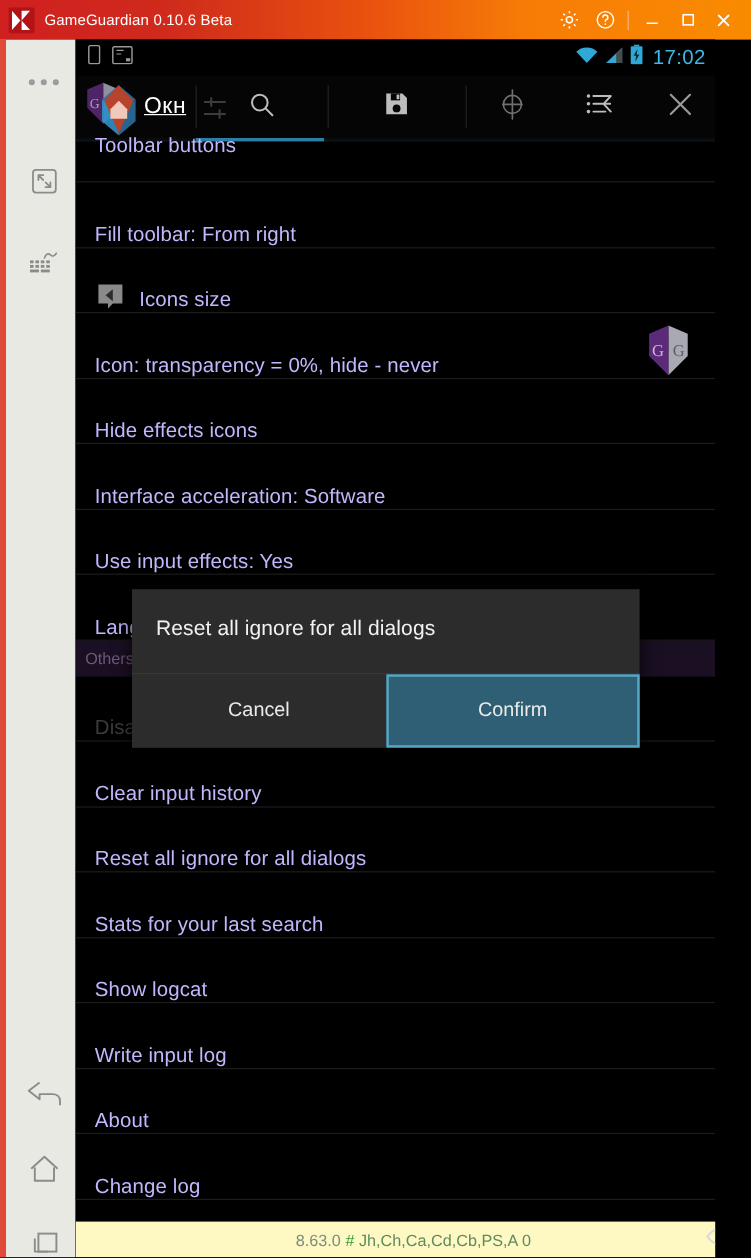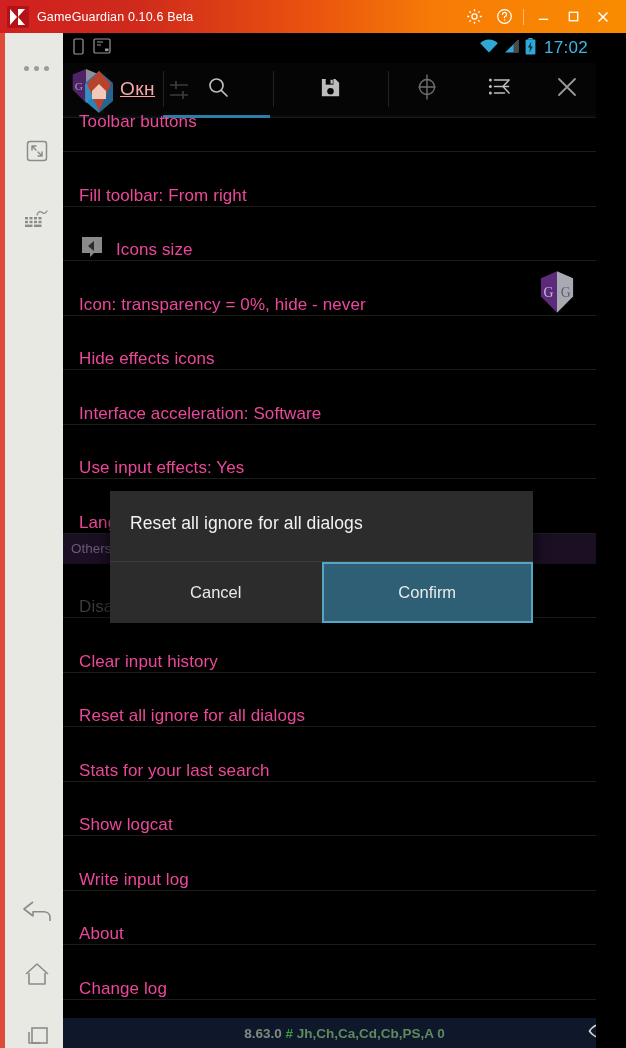--- a/index.html
+++ b/index.html
@@ -30,45 +30,45 @@
   
   .statusbar{position:relative;height:30px;background:#000;display:flex;align-items:center;padding:0 8px 0 10px;}
   .sbl{display:flex;align-items:center;gap:9px;}
   .sbr{margin-left:auto;display:flex;align-items:center;gap:5px;}
   .clock{color:#3bb8e8;font-size:17px;letter-spacing:.3px;margin-left:3px;}
 
   
   .apptoolbar{position:relative;height:52px;background:#050505;display:flex;align-items:center;}
   .tool-cell{height:52px;display:flex;align-items:center;justify-content:center;color:#bdbdbd;position:relative;}
   .tool-div{position:absolute;top:8px;bottom:8px;width:1px;background:#222;}
-  .apptitle{color:#fca5a5;font-size:19px;letter-spacing:.5px;white-space:nowrap;text-decoration:underline;}
+  .apptitle{color:#ffffff;font-size:19px;letter-spacing:.5px;white-space:nowrap;text-decoration:underline;}
   .gg-badge{position:absolute;left:4px;top:4px;width:38px;height:38px;opacity:.85;}
   .launcher-ico{position:absolute;left:10px;top:2px;width:52px;height:52px;}
 
   .tabstrip{position:relative;height:3px;background:#0a0a0a;}
   .tabstrip .ind{position:absolute;left:100px;top:0;width:107px;height:3px;background:#2d7ea6;}
   .tabstrip .rule{position:absolute;left:0;right:0;top:2px;height:1px;background:#123044;opacity:.5;}
 
   
   .list{position:relative;background:#000;}
   .row{position:relative;height:54.5px;display:flex;align-items:flex-end;padding:0 16px;
     border-bottom:1px solid #1c1c1c;box-sizing:border-box;}
-  .row .lbl{color:#ec4899;font-size:17px;letter-spacing:.1px;white-space:nowrap;}
+  .row .lbl{color:#c4b5fd;font-size:17px;letter-spacing:.1px;white-space:nowrap;}
   .row.first{height:34px;align-items:flex-start;padding-top:0;}
   .row.first .lbl{margin-top:-6px;}
   .row.dim .lbl{color:#3c3c3c;}
   .row-ico{width:26px;height:26px;margin-right:11px;flex:0 0 auto;display:flex;align-items:center;justify-content:center;}
   .row .trailing{margin-left:auto;display:flex;align-items:center;}
 
   .section{position:relative;height:30px;background:#1b0f23;display:flex;align-items:center;padding:0 8px;box-sizing:border-box;}
   .section .lbl{color:#6b5a78;font-size:13.5px;}
 
   
-  .bottombar{position:absolute;left:0;bottom:0;width:563px;height:30px;background:#0f172a;
-    display:flex;align-items:center;justify-content:center;font-weight:bold;}
+  .bottombar{position:absolute;left:0;bottom:0;width:563px;height:30px;background:#fef9c3;
+    display:flex;align-items:center;justify-content:center;}
   .bb-text{font-size:13.5px;color:#6f7a6f;white-space:nowrap;}
   .bb-text .ver{color:#7f8a7f;}
   .bb-text .hash{color:#3a9a3a;}
   .bb-text .flags{color:#5f8a5f;}
   .bb-eye{position:absolute;right:14px;top:50%;transform:translateY(-50%);color:#cfcfcf;}
 
   
   .scrim{position:absolute;left:0;top:0;width:563px;height:1015px;background:transparent;}
   .dialog{position:absolute;left:47px;top:458px;width:423px;height:132px;background:#2c2c2c;
     box-shadow:0 2px 14px rgba(0,0,0,.75);box-sizing:border-box;}

